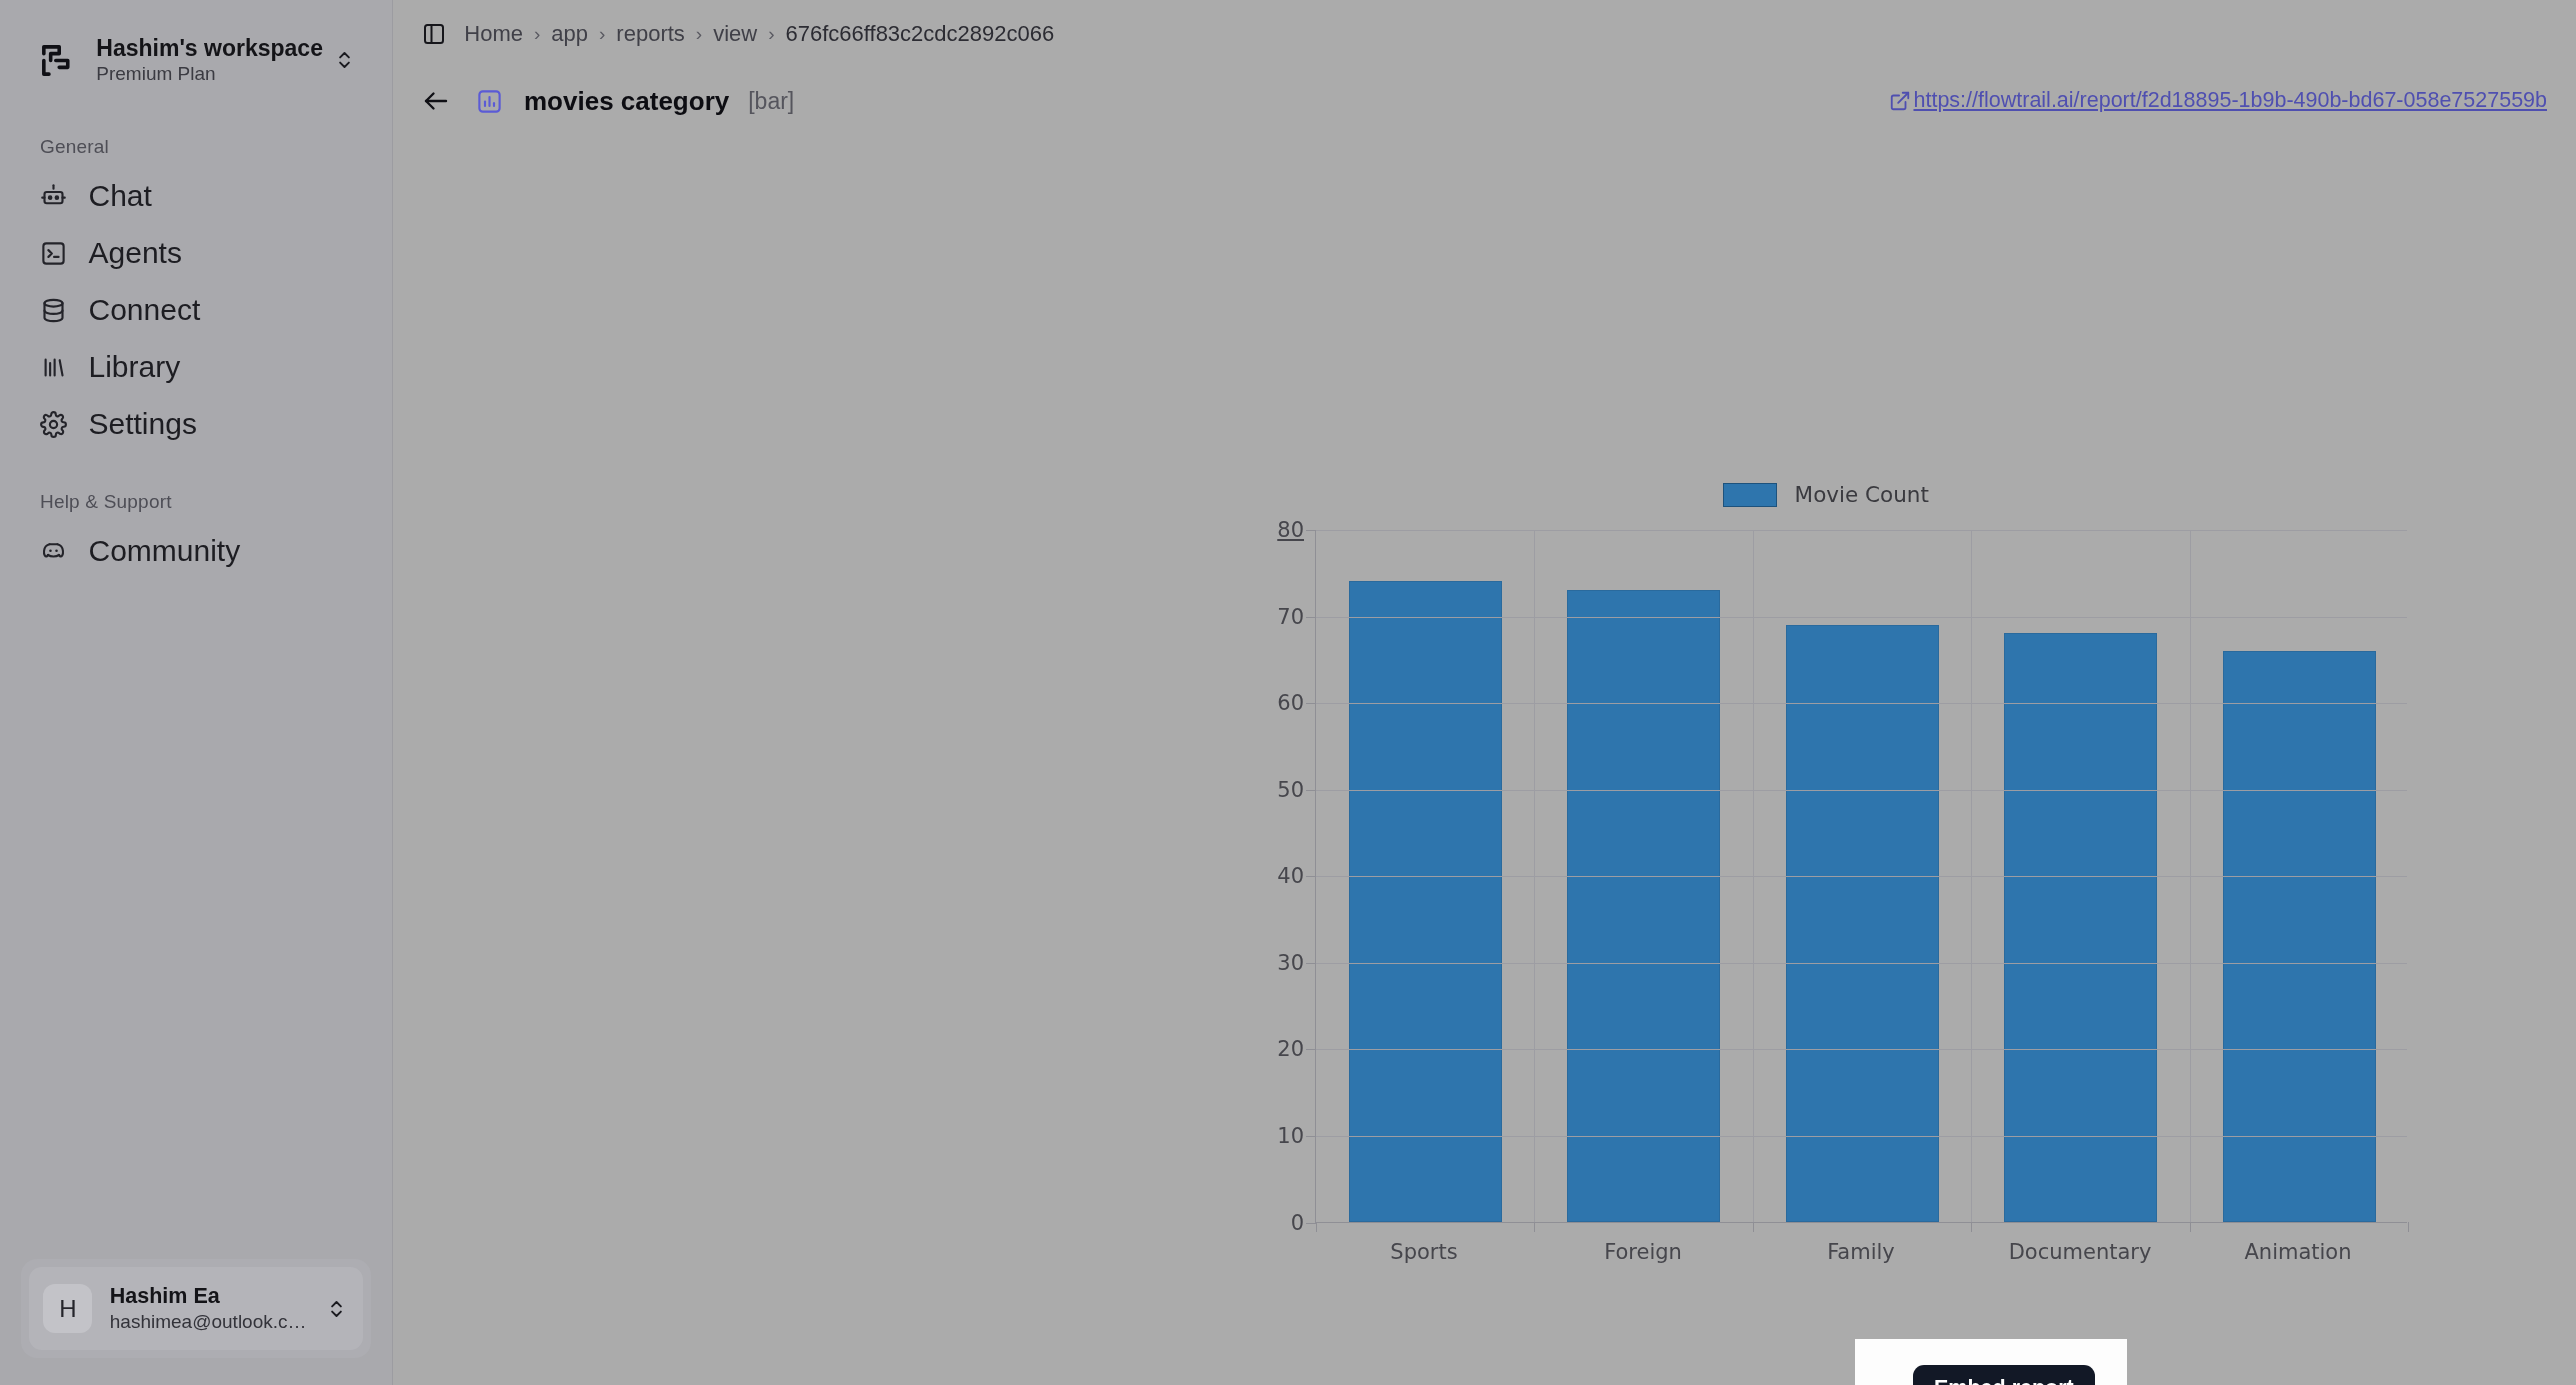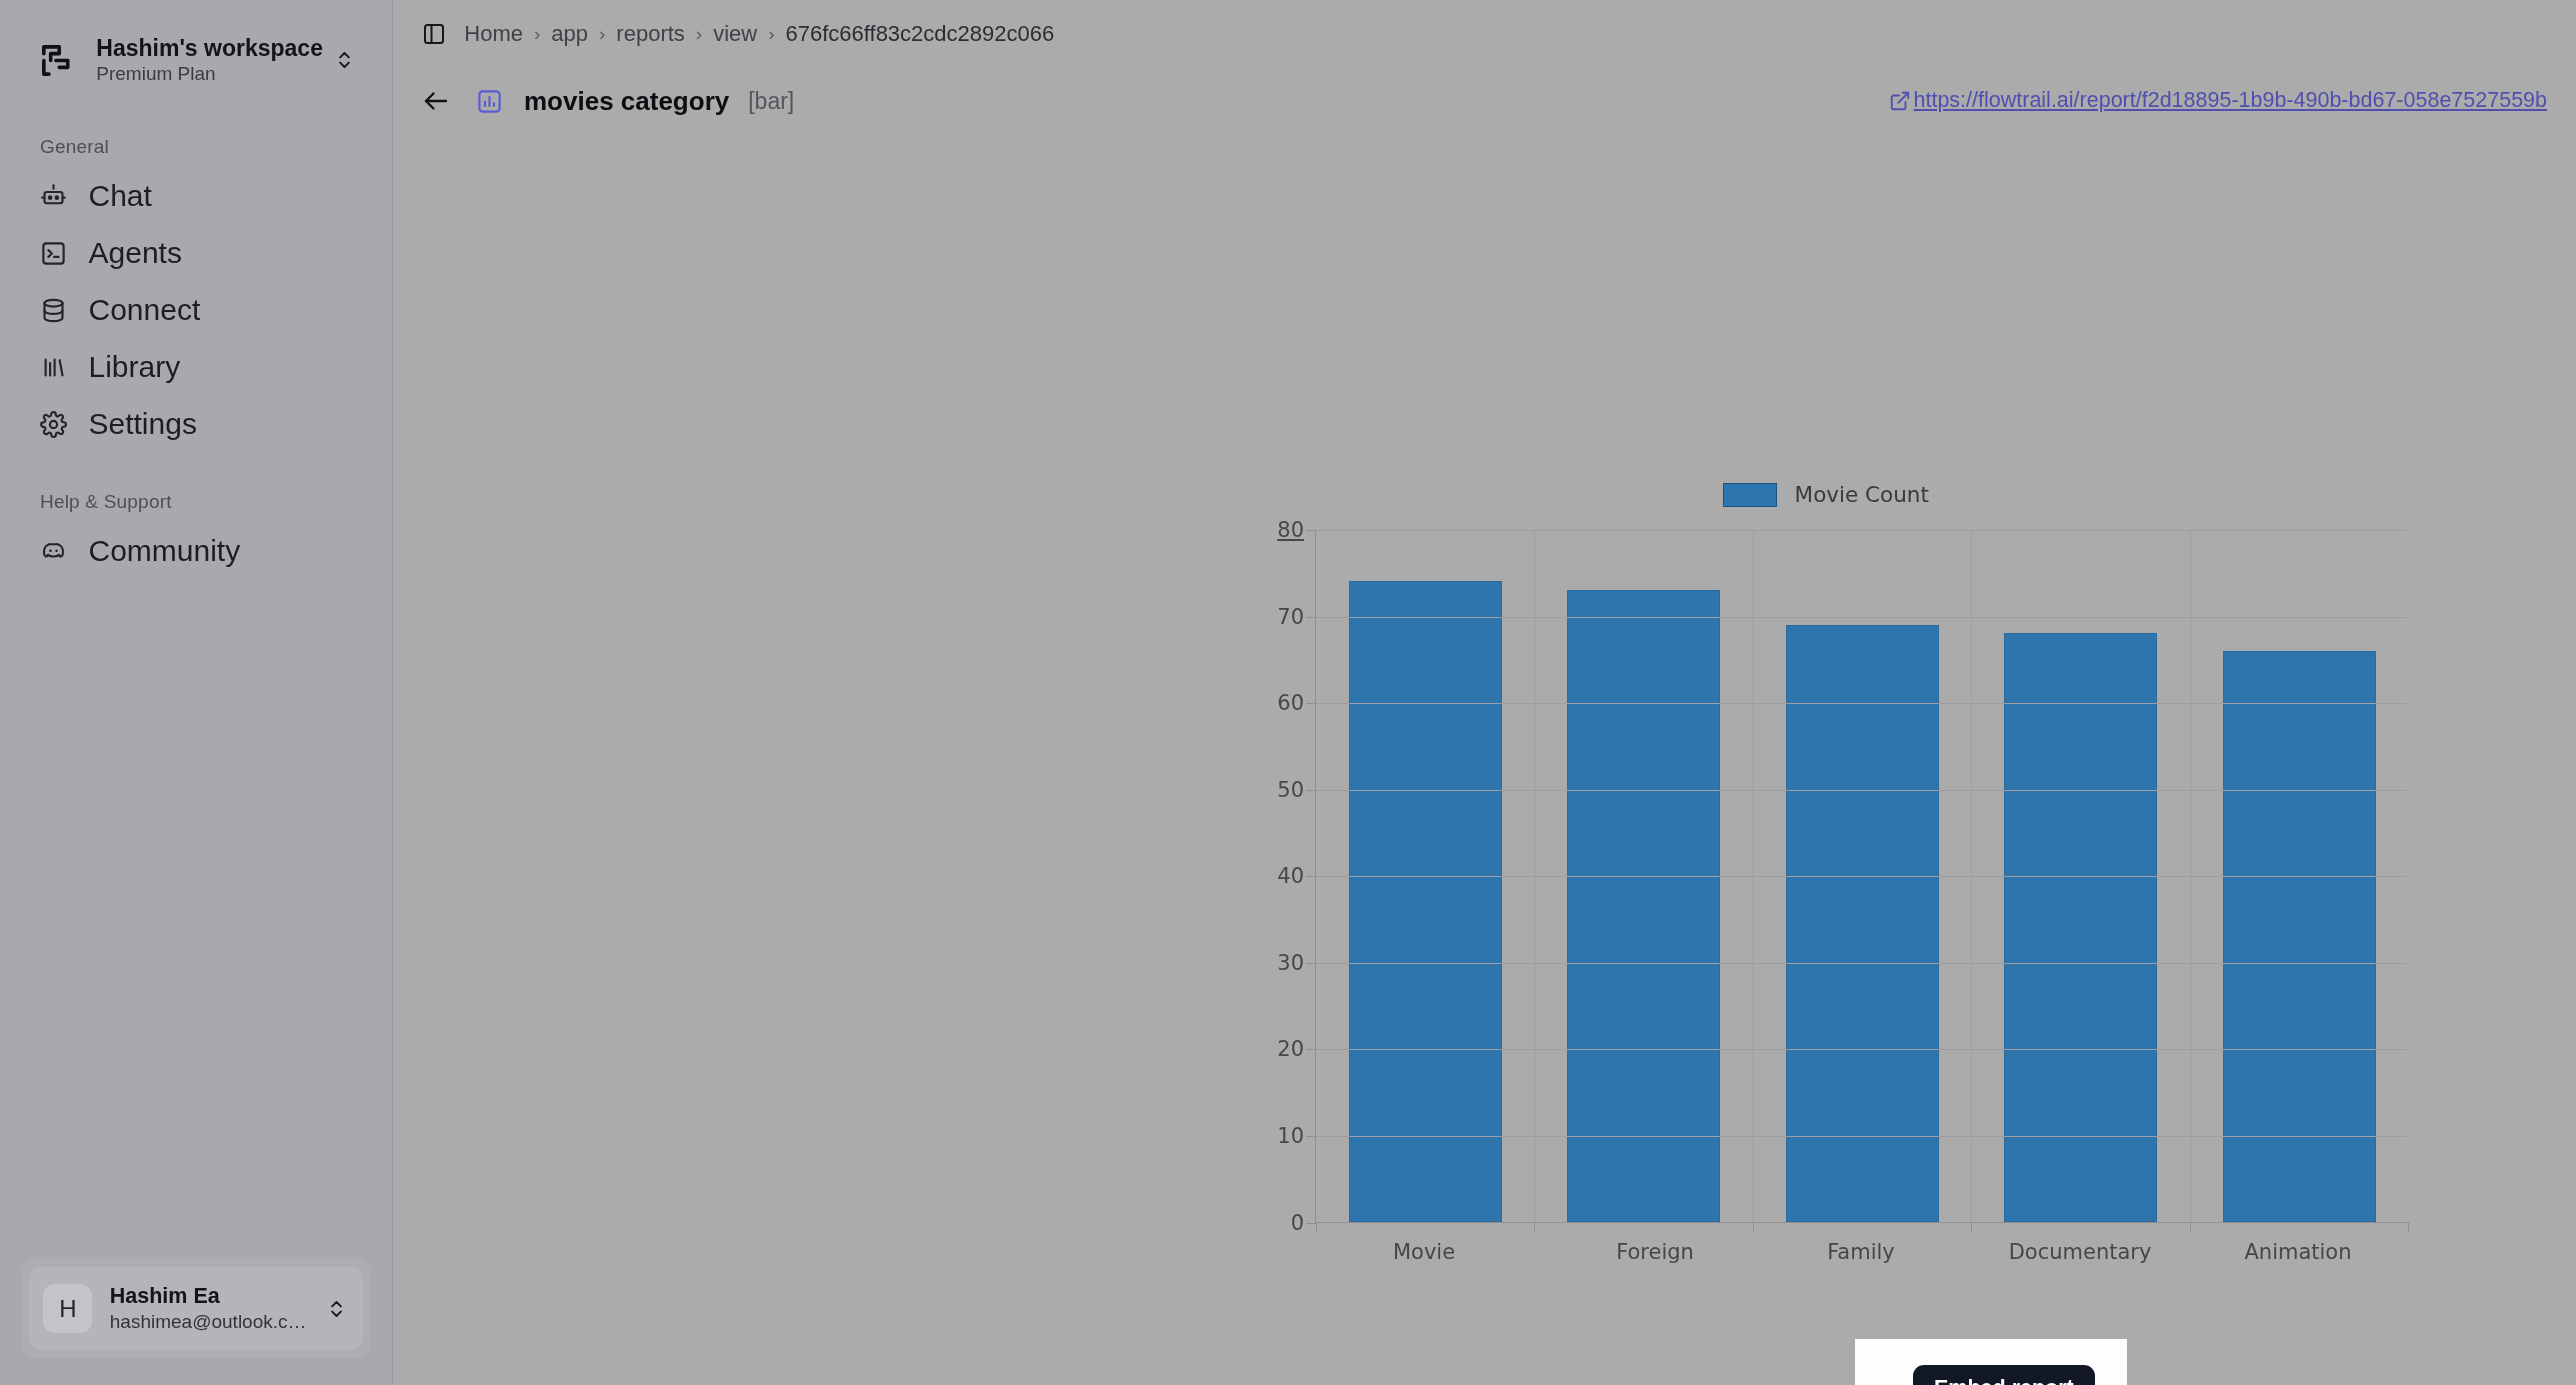--- a/index.html
+++ b/index.html
@@ -400,22 +400,22 @@
               <div class="tick-v" style="left: 218px;"></div>
               <div class="gridline-v" style="left: 437px;"></div>
               <div class="tick-v" style="left: 437px;"></div>
               <div class="gridline-v" style="left: 655px;"></div>
               <div class="tick-v" style="left: 655px;"></div>
               <div class="gridline-v" style="left: 874px;"></div>
               <div class="tick-v" style="left: 874px;"></div>
               <div class="tick-v" style="left: 1092px;"></div>
             </div>
           <div class="x-labels" id="x-labels">
-              <span class="x-lab" style="left: 109px;">Movie</span>
-              <span class="x-lab" style="left: 328px; margin-left: 12px;">Foreign</span>
+              <span class="x-lab" style="left: 109px;">Sports</span>
+              <span class="x-lab" style="left: 328px;">Foreign</span>
               <span class="x-lab" style="left: 546px;">Family</span>
               <span class="x-lab" style="left: 765px;">Documentary</span>
               <span class="x-lab" style="left: 983px;">Animation</span>
             </div>
         </div>
       </div>
 
       <div class="toolbar-lighten"></div>
 
       <div class="tooltip">Embed report</div>

